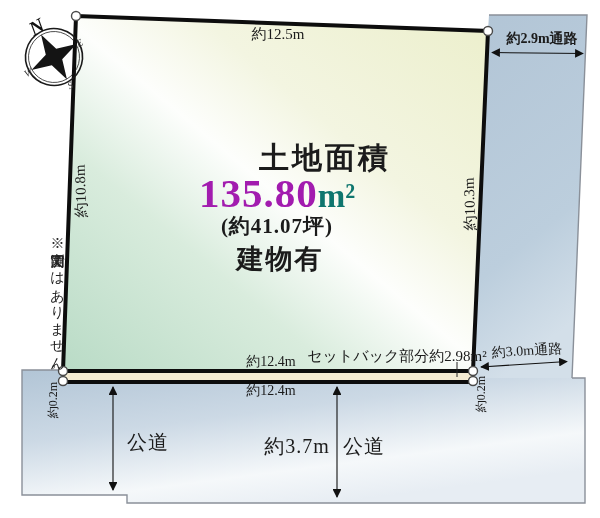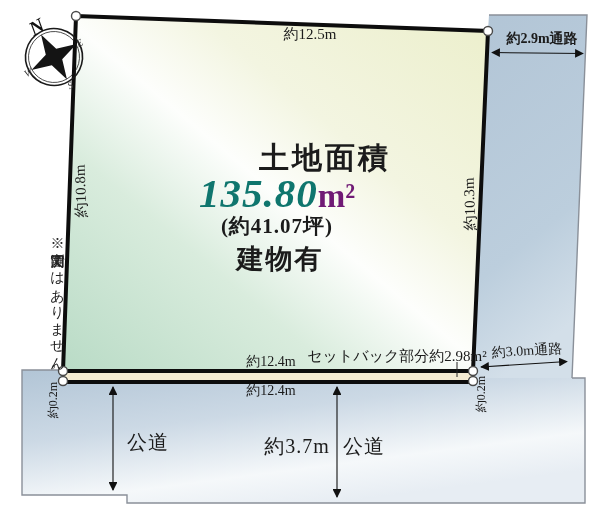--- a/index.html
+++ b/index.html
@@ -16,21 +16,21 @@
   .rotL{transform:translate(-50%,-50%) rotate(-92deg);}
   .tilt{transform:translate(-50%,-50%) rotate(-3.5deg);}
   .f12{font-size:12px;}
   .f13{font-size:15px;}
   .f14{font-size:14px;}
   .f15{font-size:15px;}
   .f20{font-size:20px;letter-spacing:1px;}
   .title-line{font-size:30px;font-weight:bold;letter-spacing:3px;}
   .area-line{display:flex;align-items:baseline;}
   .area-red{font-size:41px;font-weight:bold;color:#c51c28;letter-spacing:1px;}
-  .area-unit{font-size:33px;font-weight:bold;color:#701a75;}
+  .area-unit{font-size:33px;font-weight:bold;color:#0f766e;}
   .tsubo-line{font-size:21px;font-weight:bold;letter-spacing:1px;}
   .building-line{font-size:27px;font-weight:bold;letter-spacing:2px;}
   .note-vert{
     position:absolute;left:48px;top:227px;writing-mode:vertical-rl;
     font-size:14px;letter-spacing:1px;color:#222;
     font-family:"Liberation Serif","DejaVu Serif",serif;
   }
 </style>
 </head>
 <body>
@@ -93,39 +93,39 @@
       <circle cx="54" cy="57" r="28.5" fill="none" stroke="#1a1a1a" stroke-width="1.6"></circle>
       <circle cx="54" cy="57" r="25.5" fill="none" stroke="#1a1a1a" stroke-width="0.7"></circle>
       <path d="M54,31 L60,51 L80,57 L60,63 L54,83 L48,63 L28,57 L48,51 Z" fill="#141414"></path>
       <text x="54" y="29" text-anchor="middle" font-size="20" font-style="italic" font-weight="bold" font-family="Liberation Serif, DejaVu Serif, serif" fill="#111">N</text>
       <text x="83" y="61" text-anchor="middle" font-size="10" font-style="italic" font-family="Liberation Serif, DejaVu Serif, serif" fill="#333">E</text>
       <text x="54" y="93" text-anchor="middle" font-size="10" font-style="italic" font-family="Liberation Serif, DejaVu Serif, serif" fill="#333">S</text>
       <text x="24" y="61" text-anchor="middle" font-size="10" font-style="italic" font-family="Liberation Serif, DejaVu Serif, serif" fill="#333">W</text>
     </g>
   </svg>
 
-  <div class="lbl f15" style="left:278px;top:34px;margin-left:32px;">約12.5m</div>
+  <div class="lbl f15" style="left:278px;top:34px;">約12.5m</div>
   <div class="lbl rotL f15" style="left:81px;top:191px;">約10.8m</div>
   <div class="lbl rotL f15" style="left:470px;top:204px;">約10.3m</div>
   <div class="lbl f14" style="left:271px;top:362px;">約12.4m</div>
   <div class="lbl f14" style="left:271px;top:391px;">約12.4m</div>
   <div class="lbl rot f12" style="left:53px;top:400px;">約0.2m</div>
   <div class="lbl rot f12" style="left:481px;top:394px;">約0.2m</div>
   <div class="lbl f13" style="left:397px;top:356px;">セットバック部分約2.98m²</div>
 
   <div class="lbl f14" style="left:542px;top:39px;font-weight:bold;">約2.9m通路</div>
   <div class="lbl tilt f14" style="left:527px;top:351px;">約3.0m通路</div>
 
   <div class="lbl f20" style="left:148px;top:442px;">公道</div>
   <div class="lbl f20" style="left:297px;top:446px;font-family:Liberation Serif, serif;">約3.7m</div>
   <div class="lbl f20" style="left:364px;top:446px;">公道</div>
 
   <div class="lbl title-line" style="left:289px;top:158px;margin-left:36px;">土地面積</div>
   <div class="lbl area-line" style="left:277px;top:193px;">
-    <span class="area-red" style="color: #0f766e; font-style: italic;">135.80</span>
+    <span class="area-red" style="color: #a21caf;">135.80</span>
       <span class="area-unit">m²</span>
   </div>
   <div class="lbl tsubo-line" style="left:277px;top:226px;">(約41.07坪)</div>
   <div class="lbl building-line" style="left:280px;top:259px;">建物有</div>
 
   <div class="note-vert">※実測図ではありません。</div>
 
 </div>
 
 </body></html>

